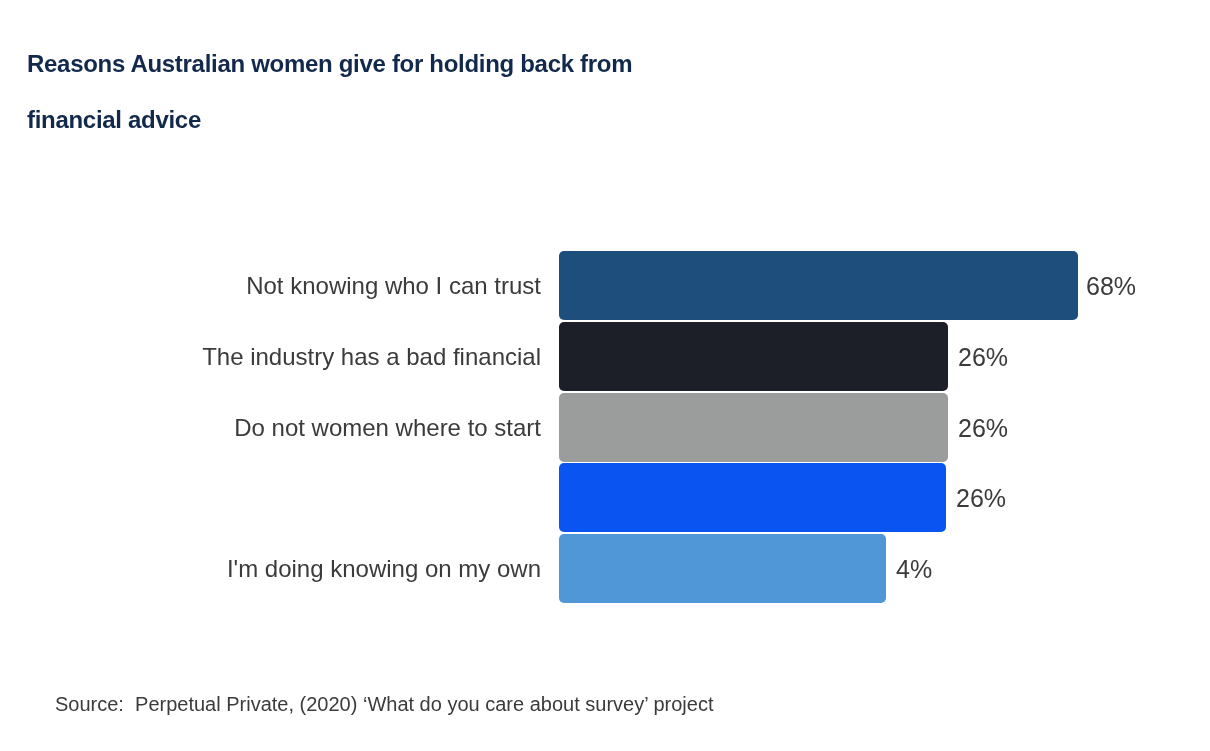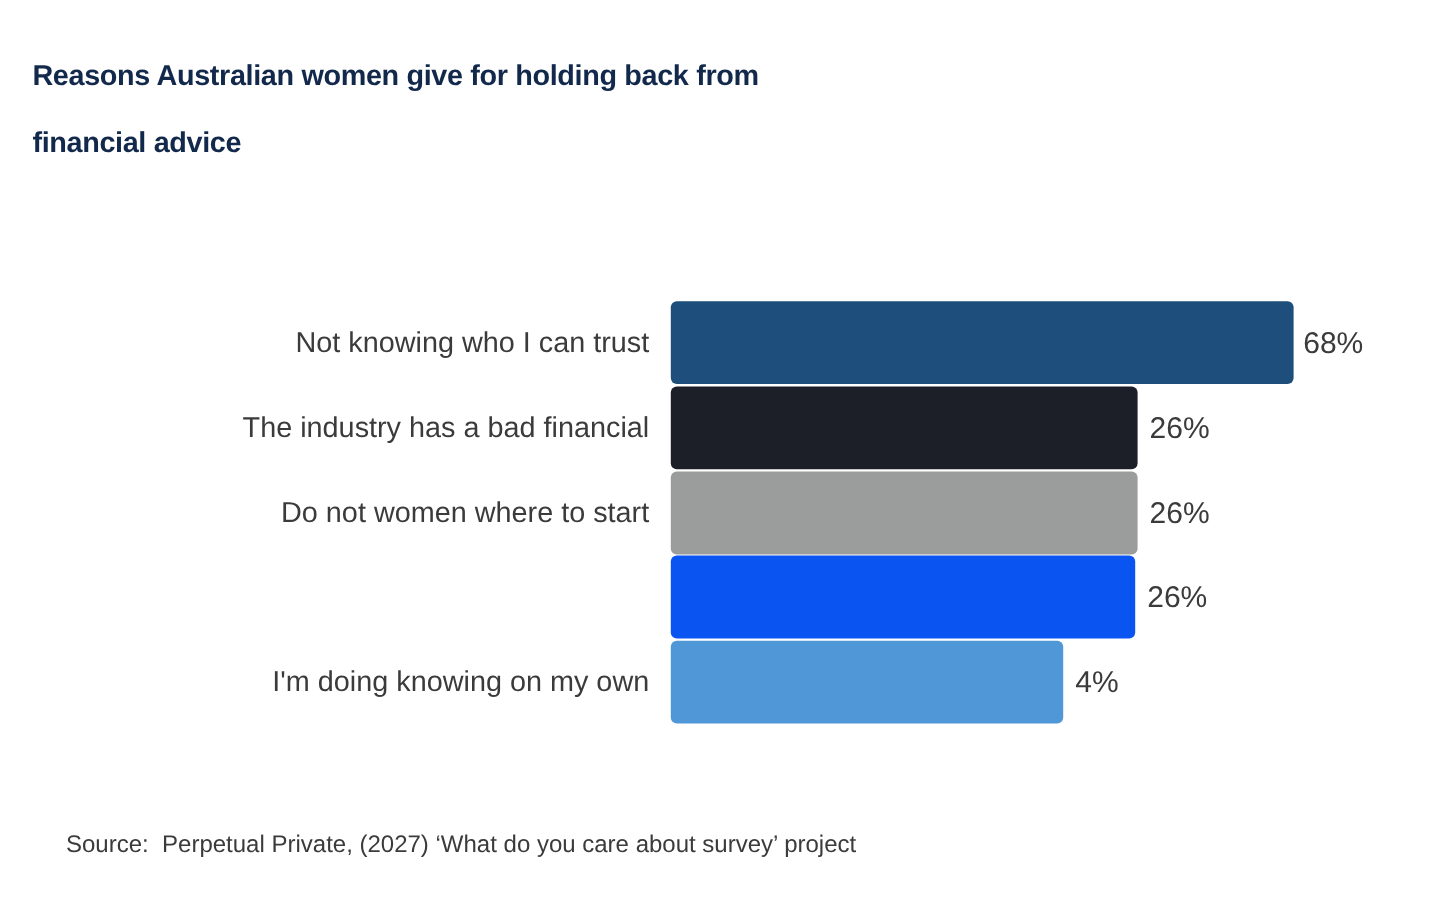--- a/index.html
+++ b/index.html
@@ -135,13 +135,13 @@
   <div class="bar-row" style="top:289px;">
     <span class="cat-label">I'm doing knowing on my own</span>
     <div class="bar-track">
       <div class="bar" style="width:327px;background:#5097D8;"></div>
     </div>
     <span class="value-label" style="left:896px;">4%</span>
   </div>
 
 </div>
 
-<div id="source-note">Source:  Perpetual Private, (2027) ‘What do you care about survey’ project</div>
+<div id="source-note">Source:  Perpetual Private, (2020) ‘What do you care about survey’ project</div>
 
 </body></html>

